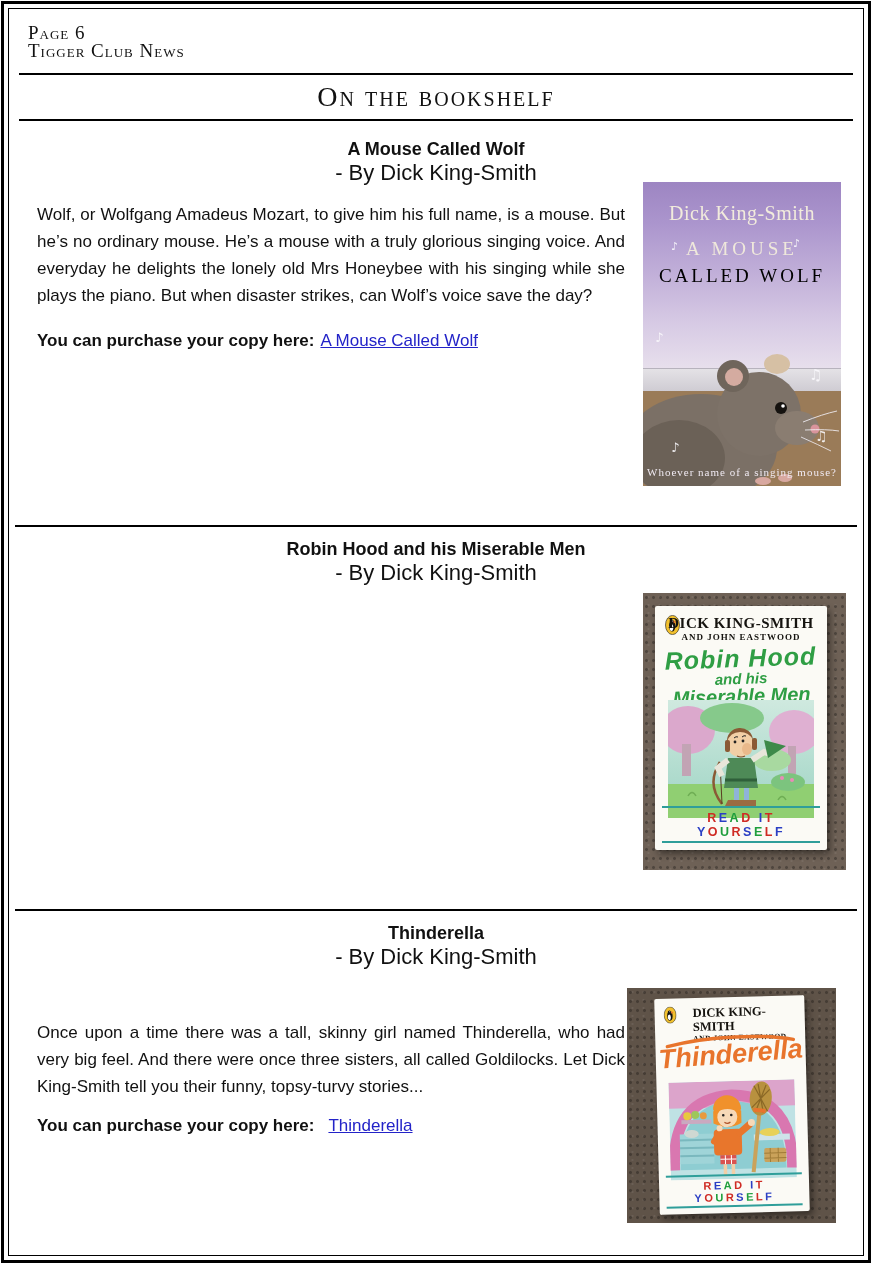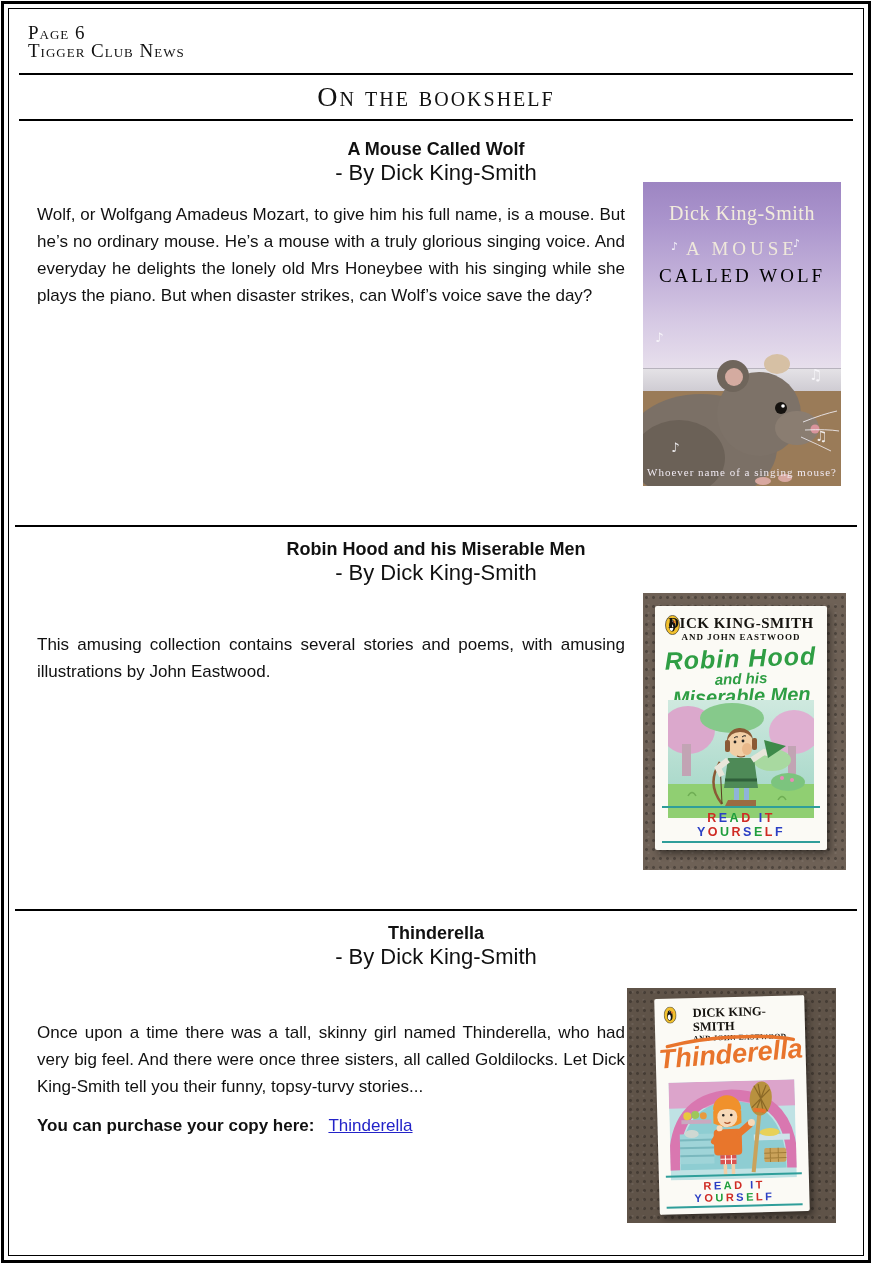--- a/index.html
+++ b/index.html
@@ -125,27 +125,29 @@
 <div class="section-title">On the bookshelf</div>
 <hr class="rule2">
 
 <div class="book" id="s1">
   <div class="book-title">A Mouse Called Wolf</div>
   <div class="byline">- By Dick King-Smith</div>
   <div class="para">
     <div>Wolf, or Wolfgang Amadeus Mozart, to give him his full name, is a mouse. But he’s no ordinary mouse. He’s a mouse with a truly glorious singing voice. And everyday he delights the lonely old Mrs Honeybee with his singing while she plays the piano. But when disaster strikes, can Wolf’s voice save the day?</div>
     <div></div>
   </div>
+  <div class="purchase">
+    <span class="plabel">You can purchase your copy here:</span><a class="plink gap1">A Mouse Called Wolf</a>
+  </div>
 </div>
 
 <div class="book" id="s2">
   <div class="book-title">Robin Hood and his Miserable Men</div>
   <div class="byline">- By Dick King-Smith</div>
   <div class="para">
-    <div>This amusing collection contains several stories and poems, with amusing illustrations by John Eastwood.</div>
   </div>
 </div>
 
 <div class="book" id="s3">
   <div class="book-title">Thinderella</div>
   <div class="byline">- By Dick King-Smith</div>
   <div class="para">
     <div>Once upon a time there was a tall, skinny girl named Thinderella, who had very big feel. And there were once three sisters, all called Goldilocks. Let Dick King-Smith tell you their funny, topsy-turvy stories...</div>
   </div>
   <div class="purchase">

